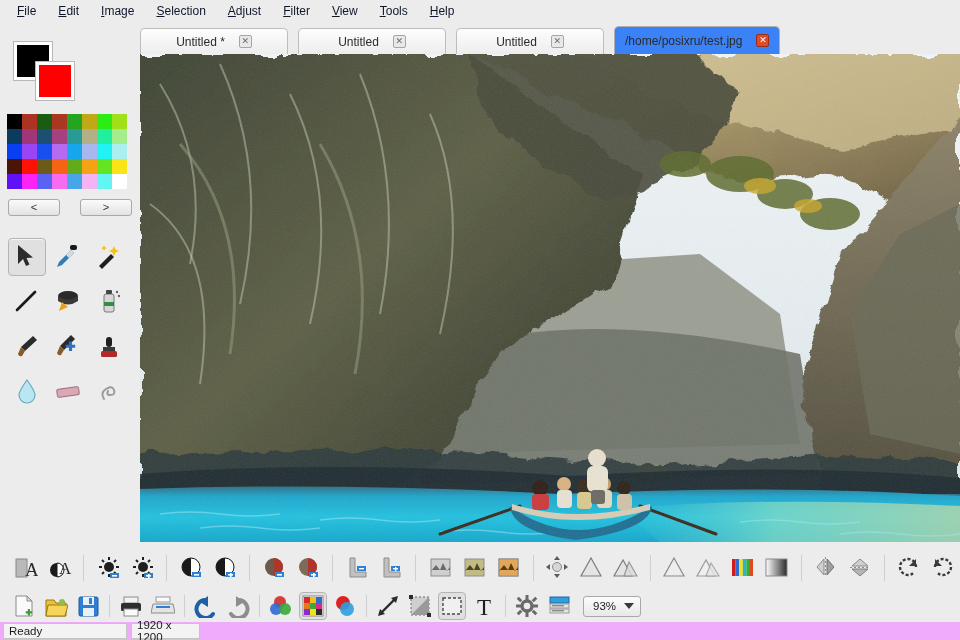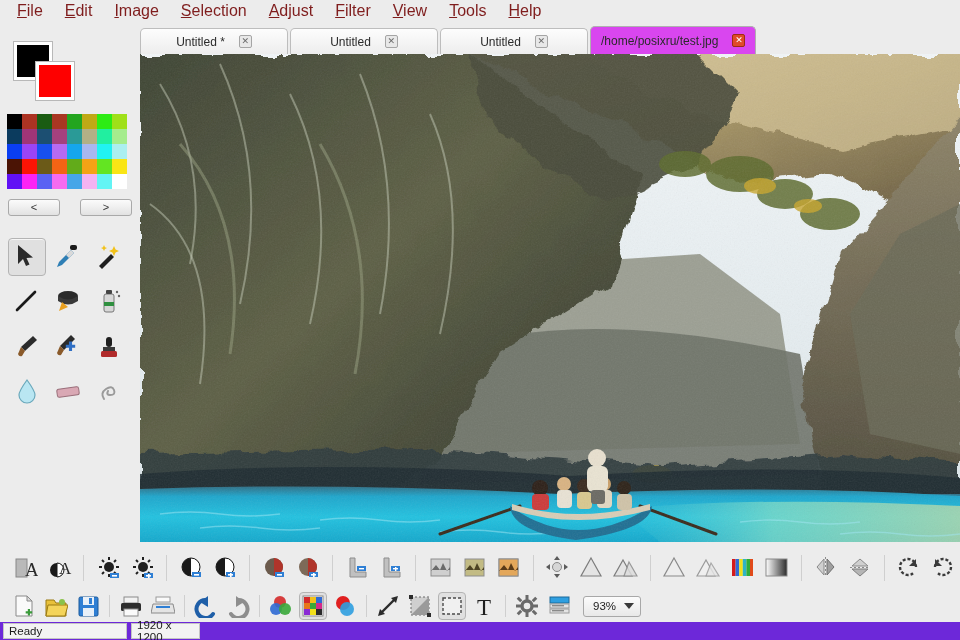--- a/index.html
+++ b/index.html
@@ -12,21 +12,21 @@
     overflow:hidden;
     position:relative;
   }
 
   
   #menubar {
     height:22px; display:flex; align-items:center;
     padding-left:6px; background:#ececec;
   }
   .menu-item {
-    padding:2px 11px; font-size:16px; color:#7f1d1d; cursor:default;
+    padding:2px 11px; font-size:12px; color:#0f172a; cursor:default;
   }
   .menu-item u { text-decoration:underline; }
 
   
   #winbtns {
     position:absolute; left:99px; top:24px;
     display:flex; gap:4px;
   }
   .winbtn {
     width:13px; height:13px; border:1px solid #9a9a9a; background:#e4e4e4;
@@ -87,25 +87,25 @@
   #tabstrip {
     position:absolute; left:140px; top:26px; right:0; height:28px;
     display:flex; align-items:flex-end;
   }
   .tab {
     height:26px; min-width:148px;
     display:flex; align-items:center; justify-content:center; gap:14px;
     background:linear-gradient(#fdfdfd,#ededed);
     border:1px solid #bdbdbd; border-bottom:none;
     border-radius:5px 5px 0 0;
-    margin-right:2px; padding:0 10px;
+    margin-right:10px; padding:0 10px;
     font-size:12px; color:#2a2a2a;
   }
   .tab.active {
-    background:#d946ef; border-color:#b0b0b0;
+    background:#3b82f6; border-color:#b0b0b0;
     height:28px; font-weight:normal;
   }
   .tab-close {
     width:13px; height:13px; border:1px solid #a5a5a5; background:#e8e8e8;
     color:#6a6a6a; font-size:9px; line-height:11px; text-align:center;
     border-radius:2px;
   }
   .tab.active .tab-close {
     background:#e04a2a; border-color:#9d2d12; color:#fff;
   }
@@ -149,21 +149,21 @@
     font-size:11.5px; color:#222;
   }
   #zoom-caret {
     width:0; height:0; border-left:5px solid transparent;
     border-right:5px solid transparent; border-top:6px solid #3a3a3a;
   }
 
   
   #statusbar {
     position:absolute; left:0; bottom:0; right:0; height:18px;
-    background:#6d28d9; display:flex; align-items:center; padding-left:3px;
+    background:#f0abfc; display:flex; align-items:center; padding-left:3px;
   }
   .status-cell {
     height:16px; border:1px solid #c4c4c4; background:#f3f3f3;
     display:flex; align-items:center; padding:0 5px;
     font-size:11.5px; color:#1a1a1a; margin-right:4px;
   }
   #status-ready { width:124px; }
   #status-dims { width:69px; }
 </style>
 </head>

